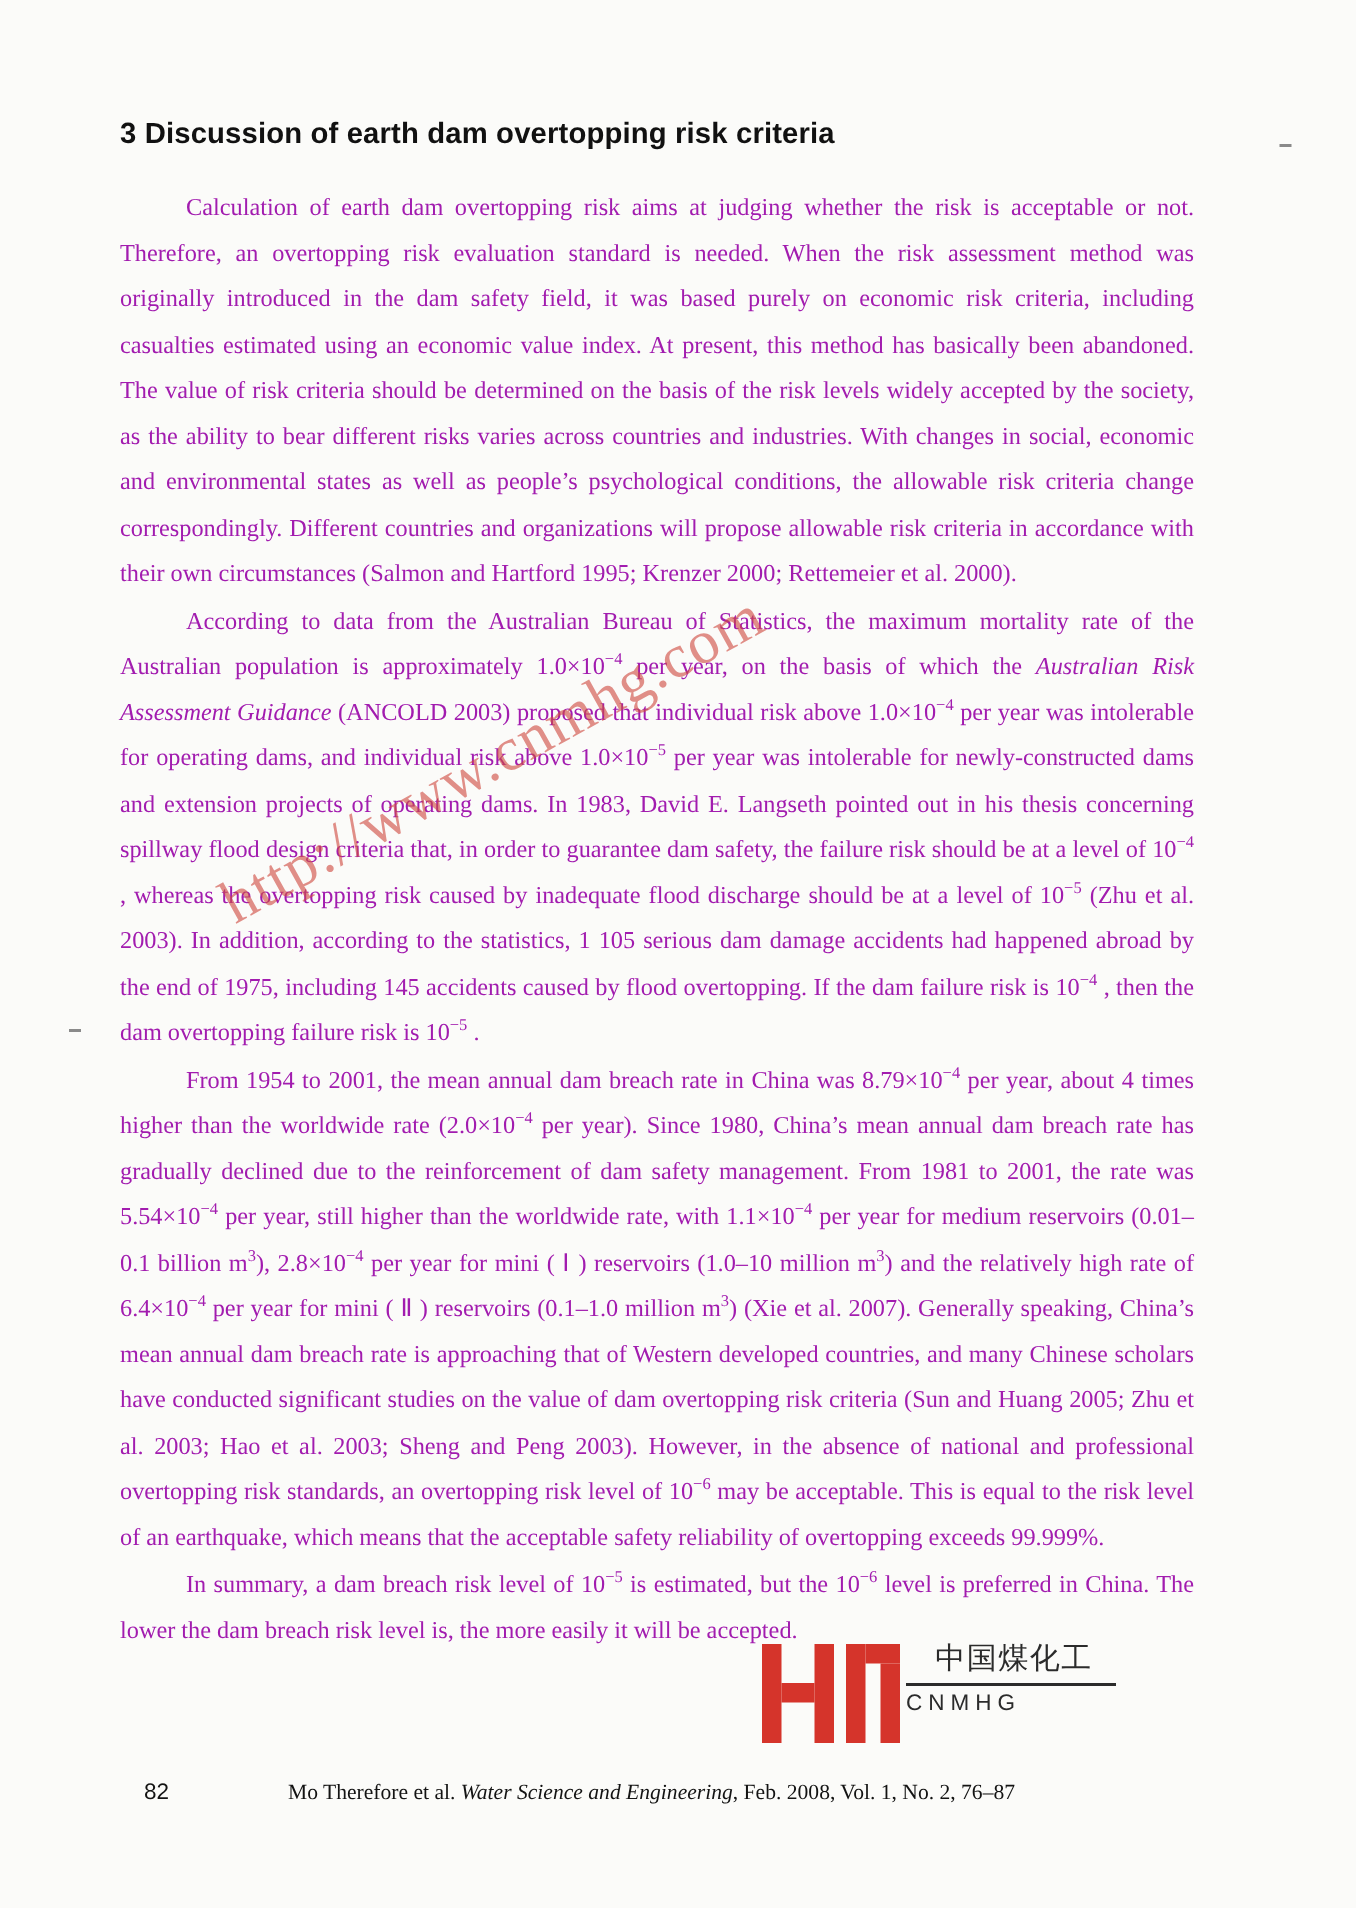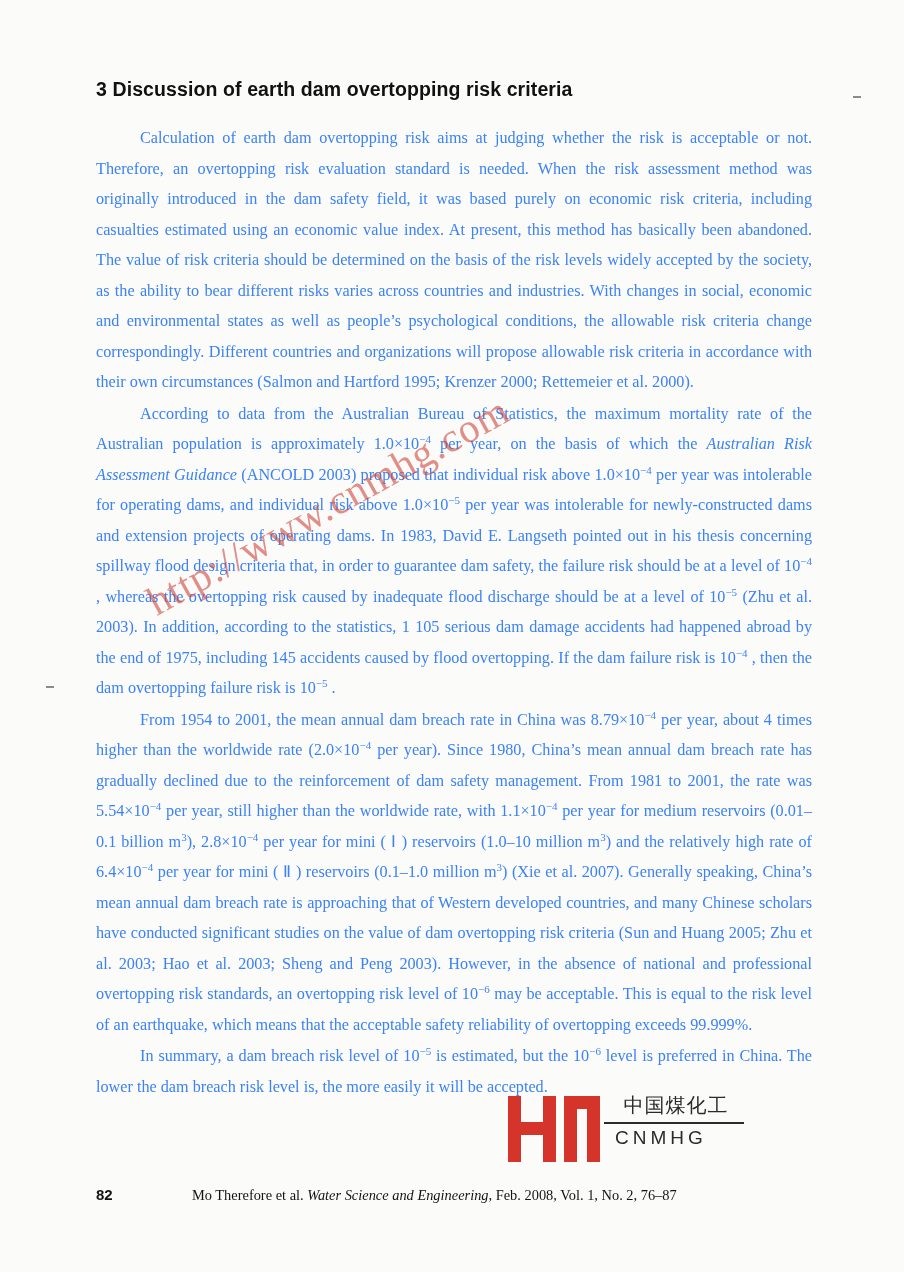--- a/index.html
+++ b/index.html
@@ -15,59 +15,59 @@
     position: relative;
     overflow: hidden;
   }
   .page {
     position: absolute;
     inset: 0;
     background: #fbfbf9;
   }
   .content {
     position: absolute;
-    left: 96px;
+    left: 80px;
     top: 78px;
     width: 716px;
   }
   .section-title {
     font-family: "Liberation Sans", sans-serif;
     font-size: 19.5px;
     font-weight: bold;
     letter-spacing: 0.1px;
     color: #111;
     margin: 0 0 22px 0;
   }
   p.para {
     margin: 0 0 1px 0;
     font-size: 16.2px;
     line-height: 30.5px;
     text-align: justify;
     text-justify: inter-word;
     text-indent: 44px;
-    color: #3b82f6;
+    color: #a21caf;
   }
   .it { font-style: italic; }
   sup {
     font-size: 0.68em;
     vertical-align: super;
     line-height: 0;
   }
   .nowrap { white-space: nowrap; margin-top: 46px; }
   .footer {
     position: absolute;
     left: 96px;
     top: 1186px;
     width: 716px;
     font-size: 14.6px;
     color: #131313;
   }
   .footer .pageno {
     font-family: "Liberation Sans", sans-serif;
-    font-weight: bold;
+    font-weight: normal;
     font-size: 15px;
     display: inline-block;
     width: 96px;
   }
   .footer .cite { font-size: 14.4px; }
   
   .watermark-url {
     position: absolute;
     left: 150px;
     top: 430px;
@@ -124,25 +124,24 @@
     text-align: center;
   }
   .logo-rule {
     width: 140px;
     height: 2px;
     background: #2b2b2b;
     margin: 3px 0 3px 0;
   }
   .logo-en {
     font-family: "Liberation Sans", sans-serif;
-    font-size: 19px;
+    font-size: 15px;
     color: #2b2b2b;
     letter-spacing: 4px;
     white-space: nowrap;
-    margin-left: 11px;
   }
   .edge-mark {
     position: absolute;
     background: #8a8a8a;
   }
   .m1 { left: 853px; top: 96px; width: 8px; height: 2px; }
   .m2 { left: 46px; top: 686px; width: 8px; height: 2px; }
 </style>
 </head>
 <body>

